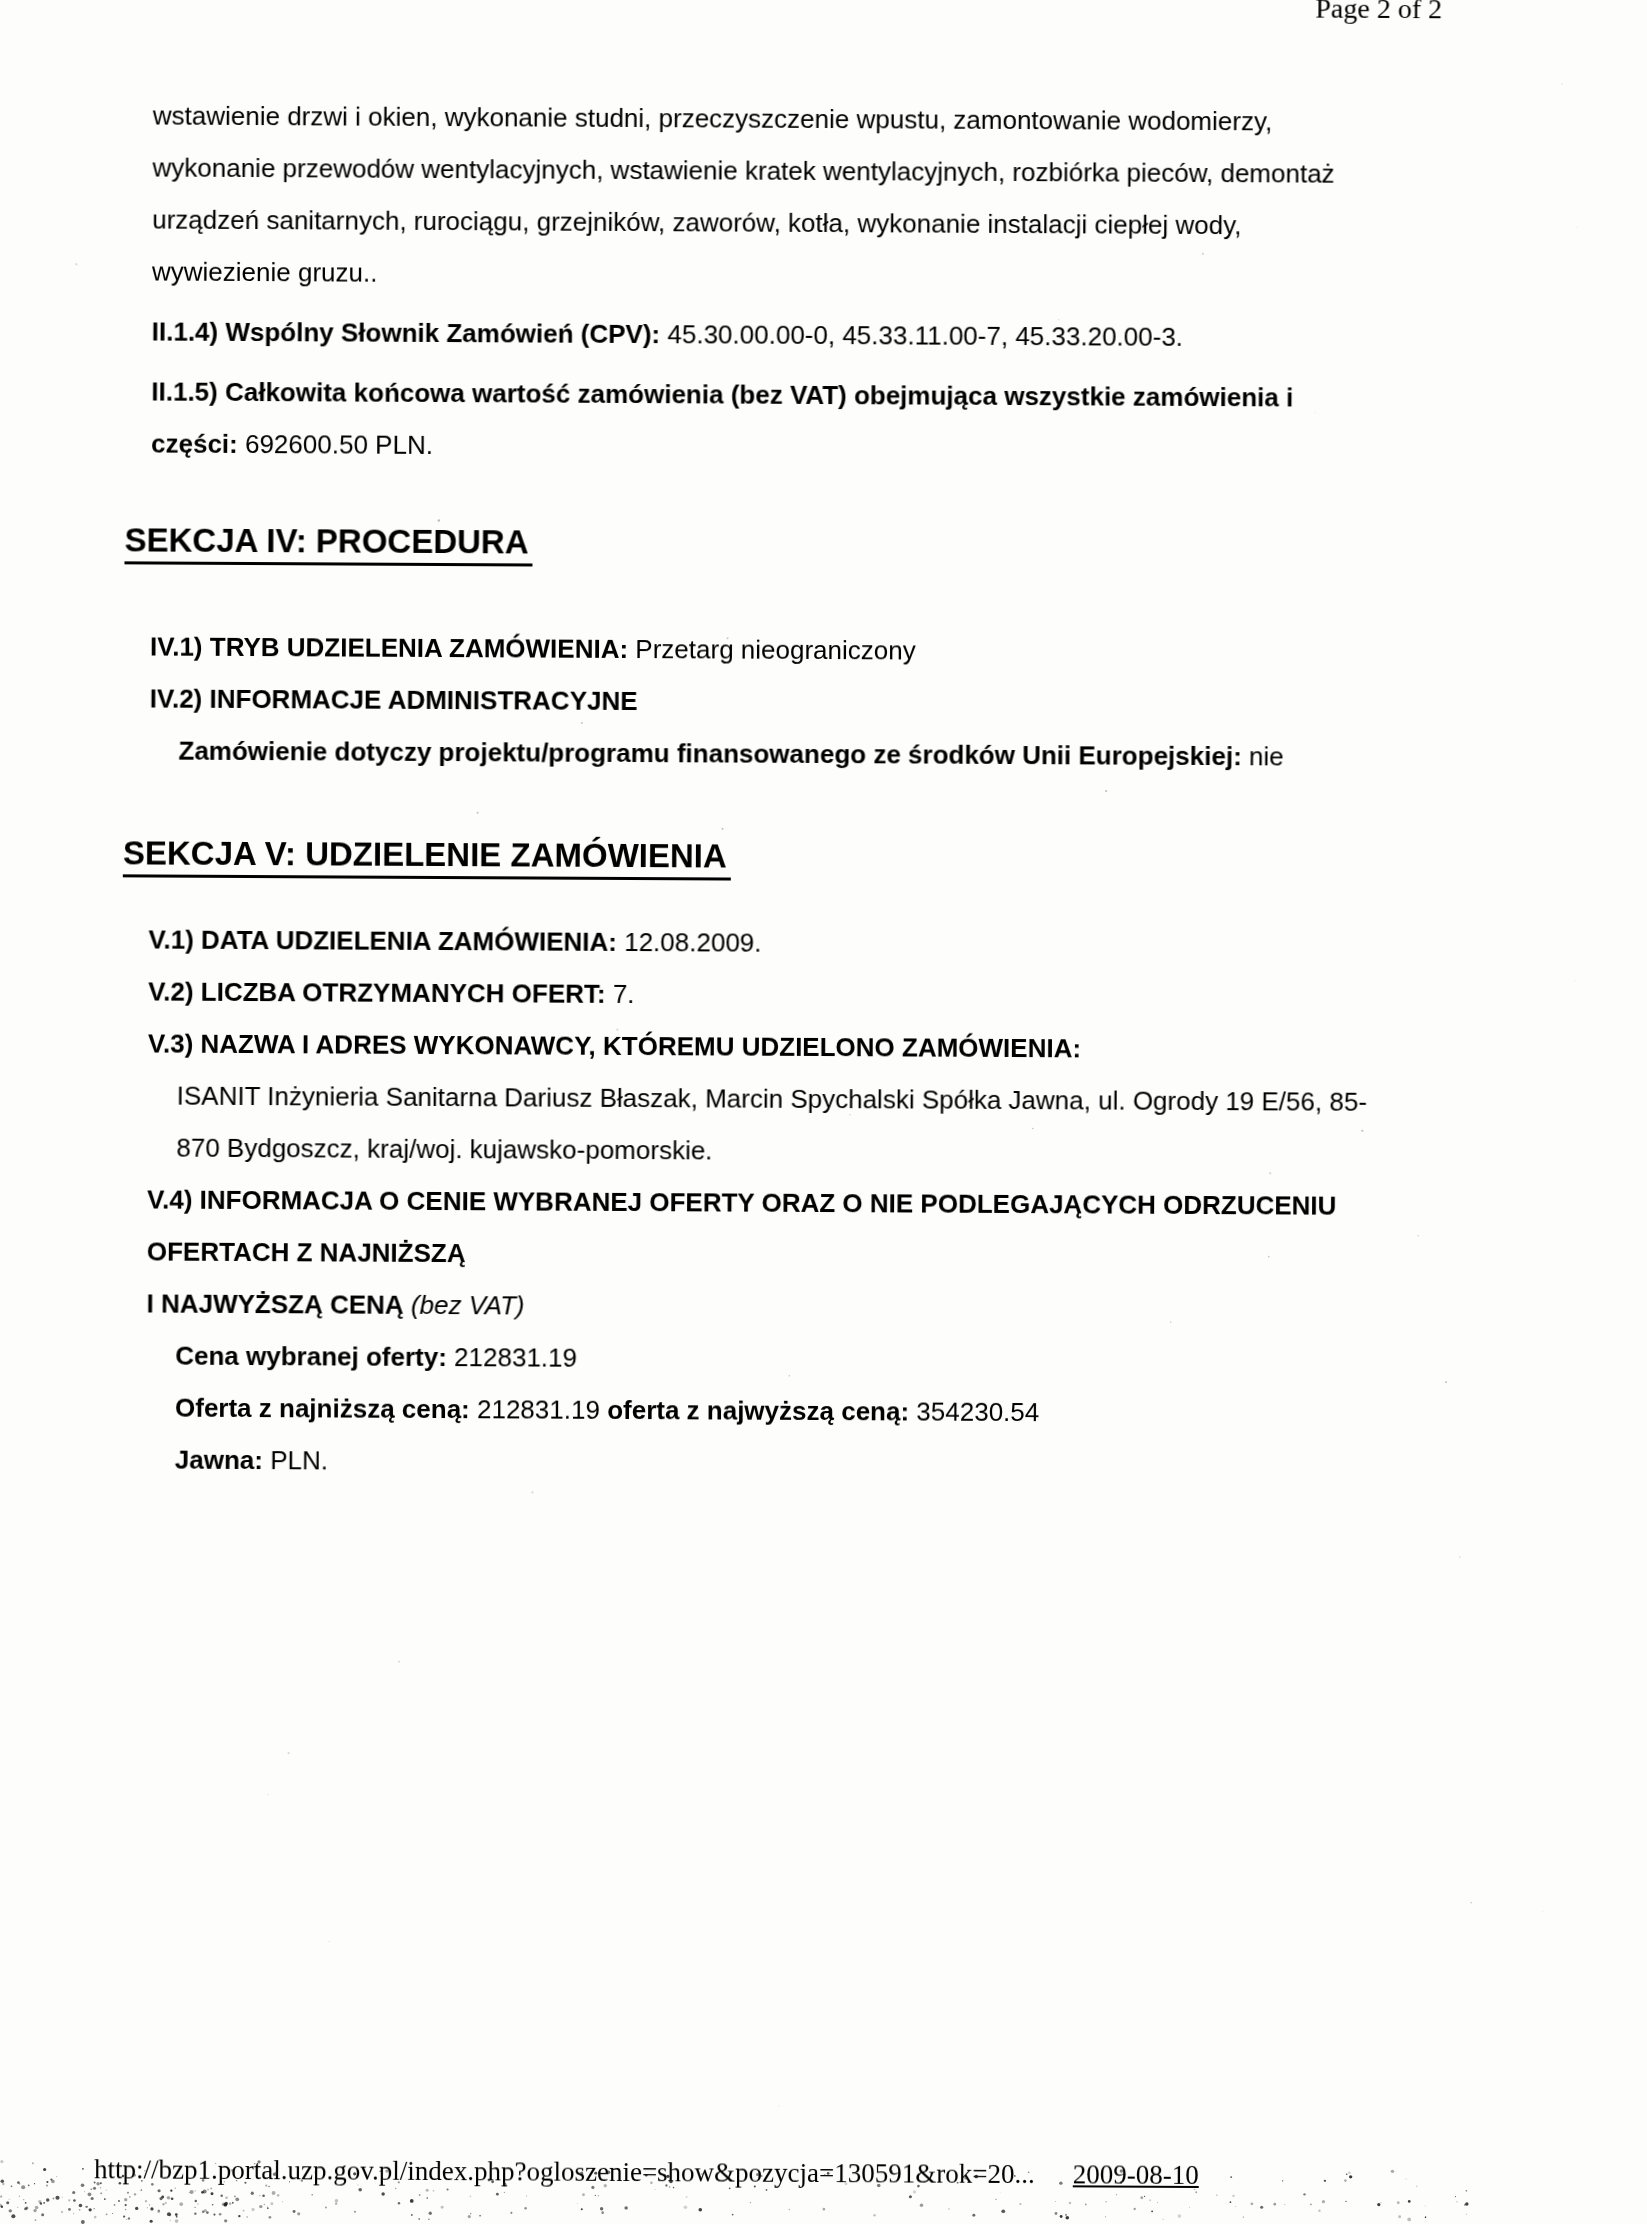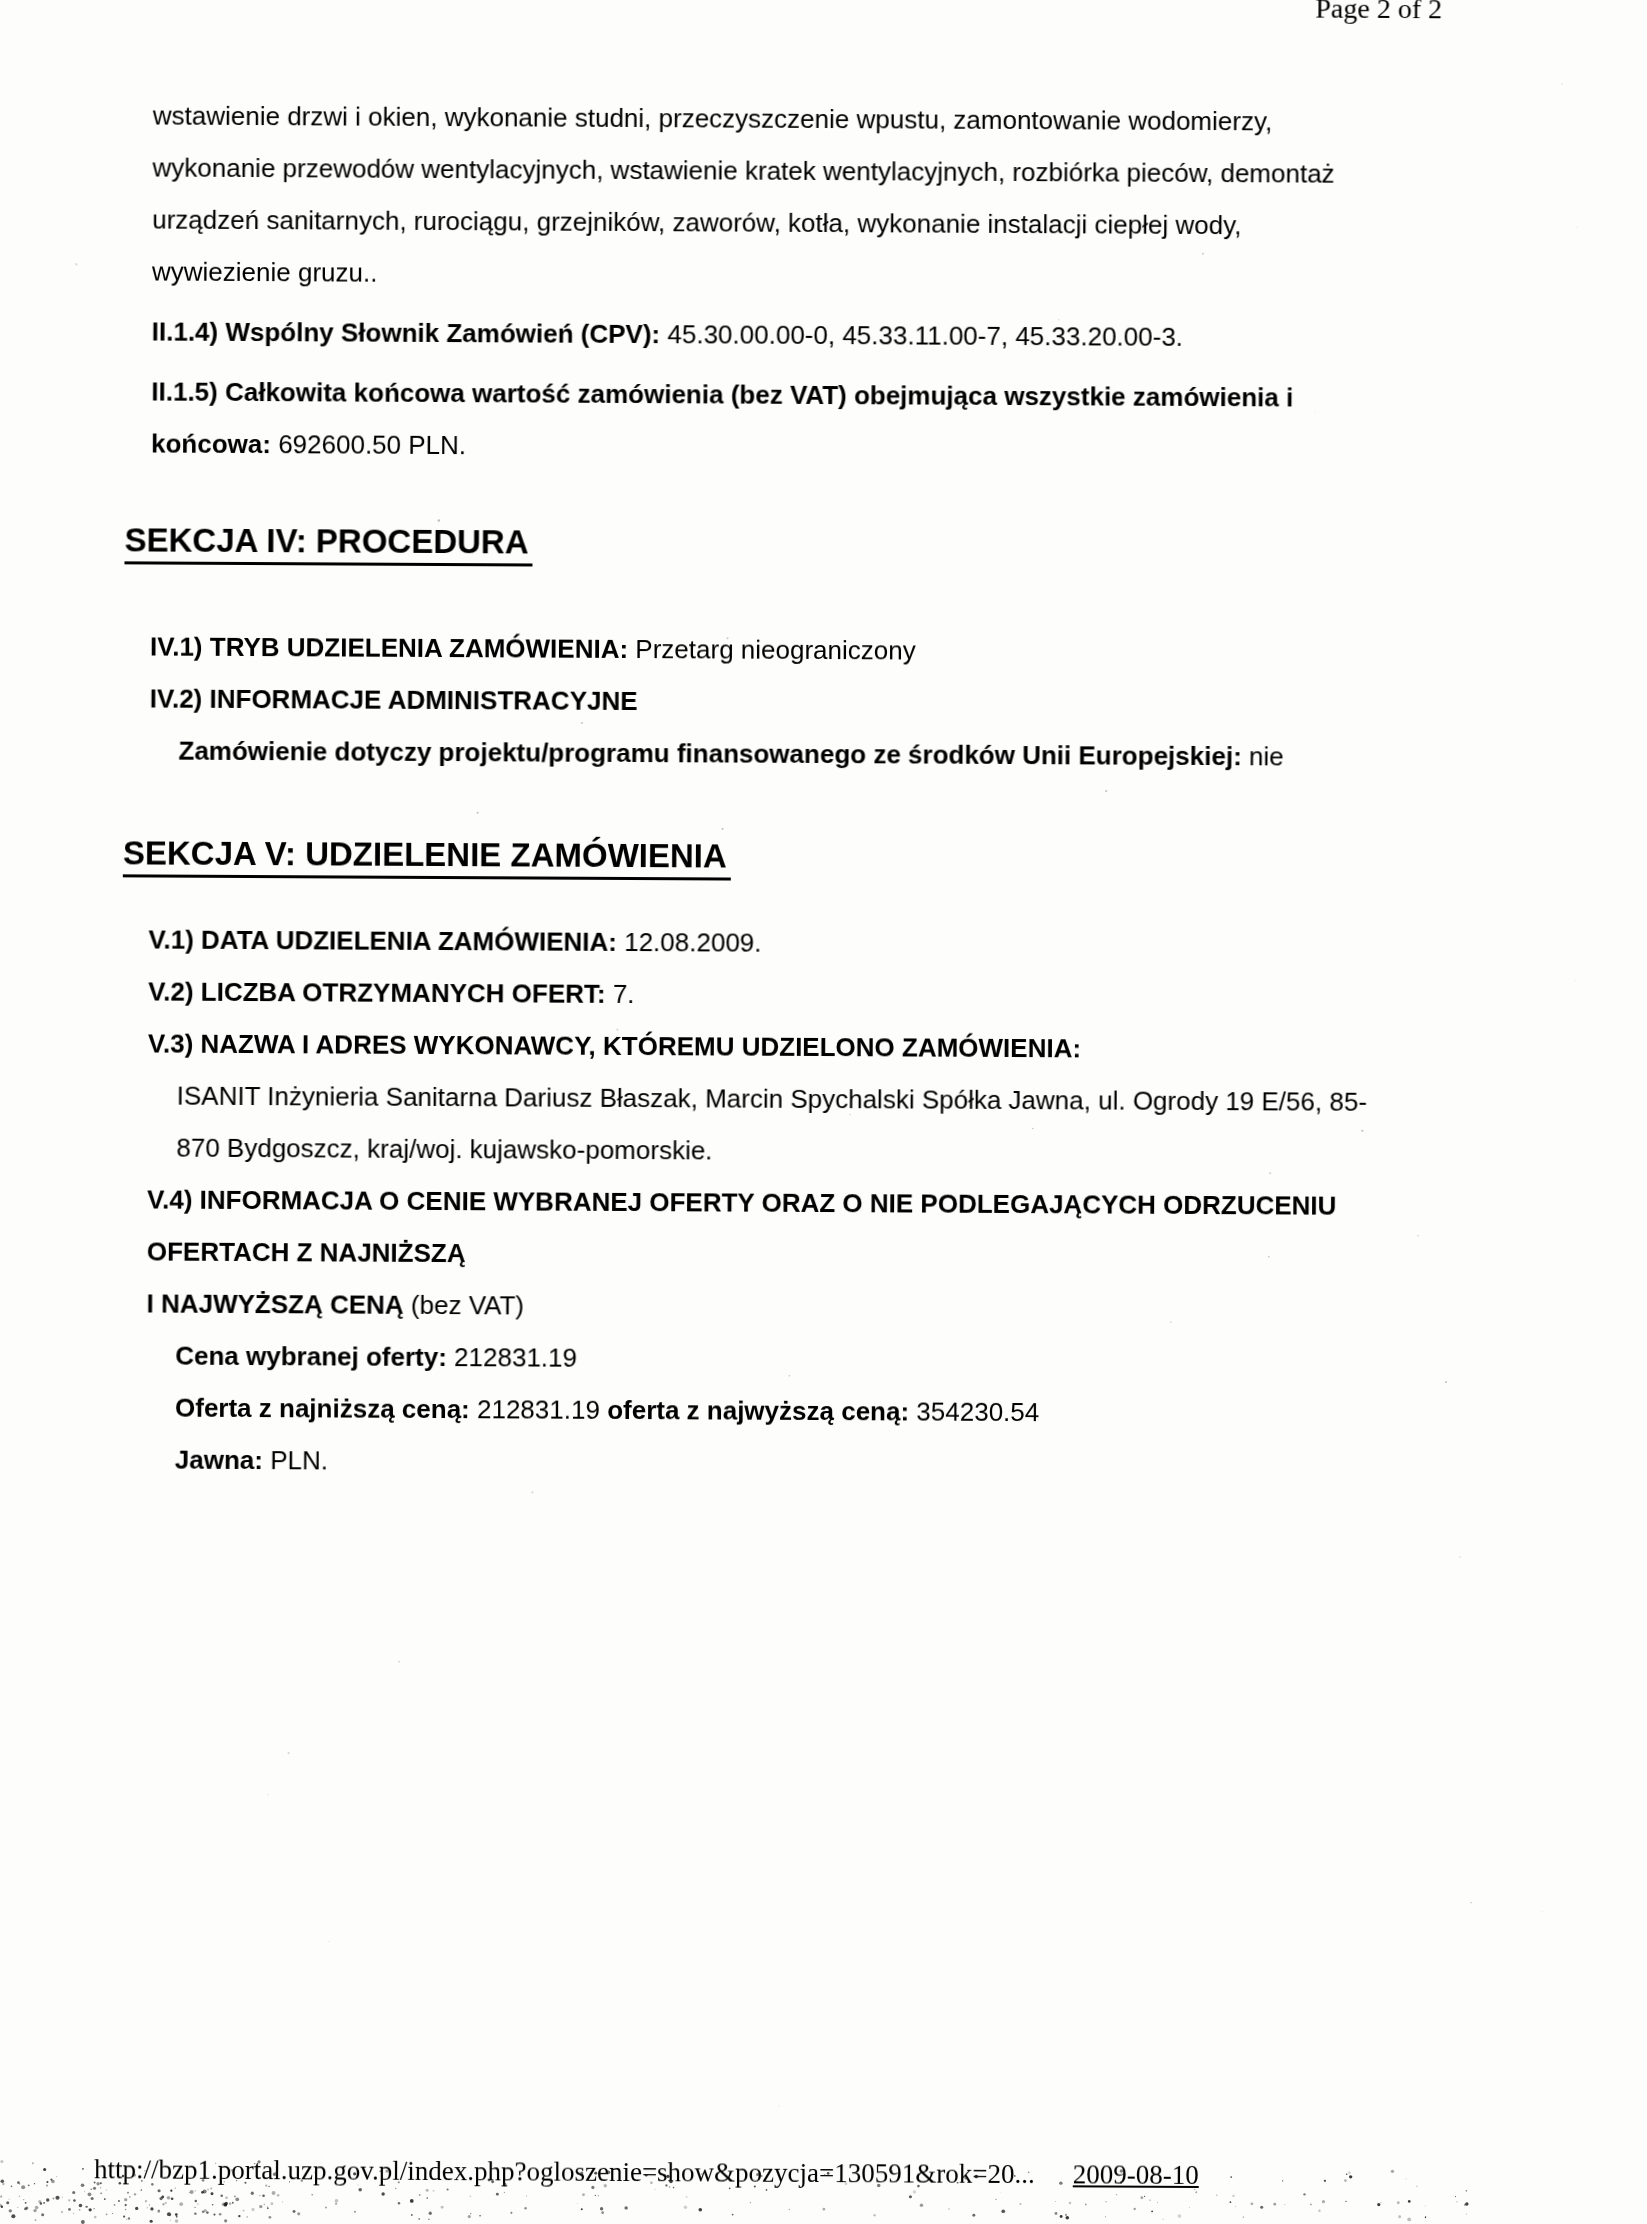--- a/index.html
+++ b/index.html
@@ -31,21 +31,21 @@
   .line {
     height: 52px;
     line-height: 52px;
     white-space: nowrap;
   }
   .ind-0 { margin-left: 127px; }
   .ind-1 { margin-left: 153px; }
   .ind-2 { margin-left: 182px; }
   .heading { font-size: 33px; height: 61px; line-height: 61px; }
   .b { font-weight: bold; }
-  .i { }
+  .i { font-style: italic; }
   .u { border-bottom: 3px solid #1b1b1b; padding-bottom: 3px; padding-right: 4px; }
   .gap-sm  { margin-top: 8px; }
   .gap-md  { margin-top: 30px; }
   .gap-lg  { margin-top: 40px; }
   .gap-xl  { margin-top: 46px; }
   .gap-xxl { margin-top: 50px; }
   .page-indicator {
     position: absolute;
     top: -14px;
     left: 1315px;
@@ -76,21 +76,21 @@
   <div class="skew">
     <div class="page-indicator">Page 2 of 2</div>
 
     <div class="doc-lines" id="doc-lines">
         <div class="line ind-1"><span>wstawienie drzwi i okien, wykonanie studni, przeczyszczenie wpustu, zamontowanie wodomierzy,</span></div>
         <div class="line ind-1"><span>wykonanie przewodów wentylacyjnych, wstawienie kratek wentylacyjnych, rozbiórka pieców, demontaż</span></div>
         <div class="line ind-1"><span>urządzeń sanitarnych, rurociągu, grzejników, zaworów, kotła, wykonanie instalacji ciepłej wody,</span></div>
         <div class="line ind-1"><span>wywiezienie gruzu..</span></div>
         <div class="line ind-1 gap-sm"><span class="b">II.1.4) Wspólny Słownik Zamówień (CPV): </span><span>45.30.00.00-0, 45.33.11.00-7, 45.33.20.00-3.</span></div>
         <div class="line ind-1 gap-sm"><span class="b">II.1.5) Całkowita końcowa wartość zamówienia (bez VAT) obejmująca wszystkie zamówienia i</span></div>
-        <div class="line ind-1"><span class="b">końcowa: </span><span>692600.50 PLN.</span></div>
+        <div class="line ind-1"><span class="b">części: </span><span>692600.50 PLN.</span></div>
         <div class="line ind-0 heading gap-lg"><span class="b u">SEKCJA IV: PROCEDURA</span></div>
         <div class="line ind-1 gap-xxl"><span class="b">IV.1) TRYB UDZIELENIA ZAMÓWIENIA: </span><span>Przetarg nieograniczony</span></div>
         <div class="line ind-1"><span class="b">IV.2) INFORMACJE ADMINISTRACYJNE</span></div>
         <div class="line ind-2"><span class="b">Zamówienie dotyczy projektu/programu finansowanego ze środków Unii Europejskiej: </span><span>nie</span></div>
         <div class="line ind-0 heading gap-xl"><span class="b u">SEKCJA V: UDZIELENIE ZAMÓWIENIA</span></div>
         <div class="line ind-1 gap-md"><span class="b">V.1) DATA UDZIELENIA ZAMÓWIENIA: </span><span>12.08.2009.</span></div>
         <div class="line ind-1"><span class="b">V.2) LICZBA OTRZYMANYCH OFERT: </span><span>7.</span></div>
         <div class="line ind-1"><span class="b">V.3) NAZWA I ADRES WYKONAWCY, KTÓREMU UDZIELONO ZAMÓWIENIA:</span></div>
         <div class="line ind-2"><span>ISANIT Inżynieria Sanitarna Dariusz Błaszak, Marcin Spychalski Spółka Jawna, ul. Ogrody 19 E/56, 85-</span></div>
         <div class="line ind-2"><span>870 Bydgoszcz, kraj/woj. kujawsko-pomorskie.</span></div>

